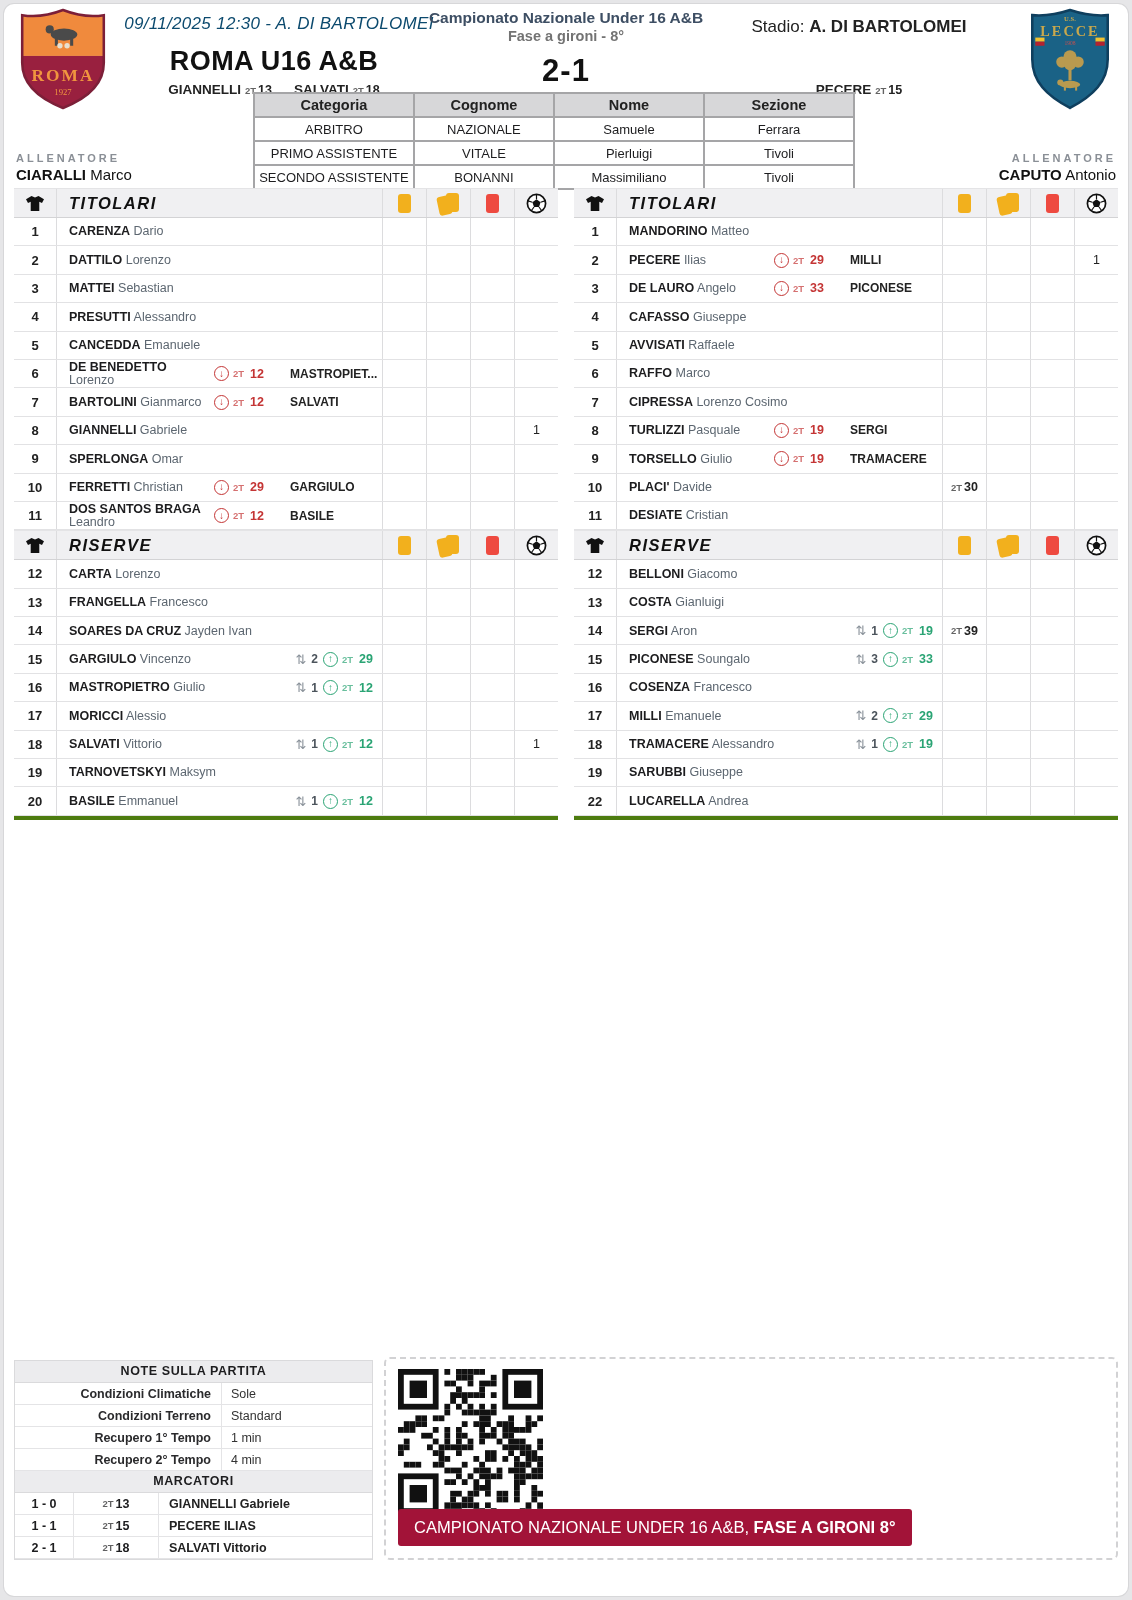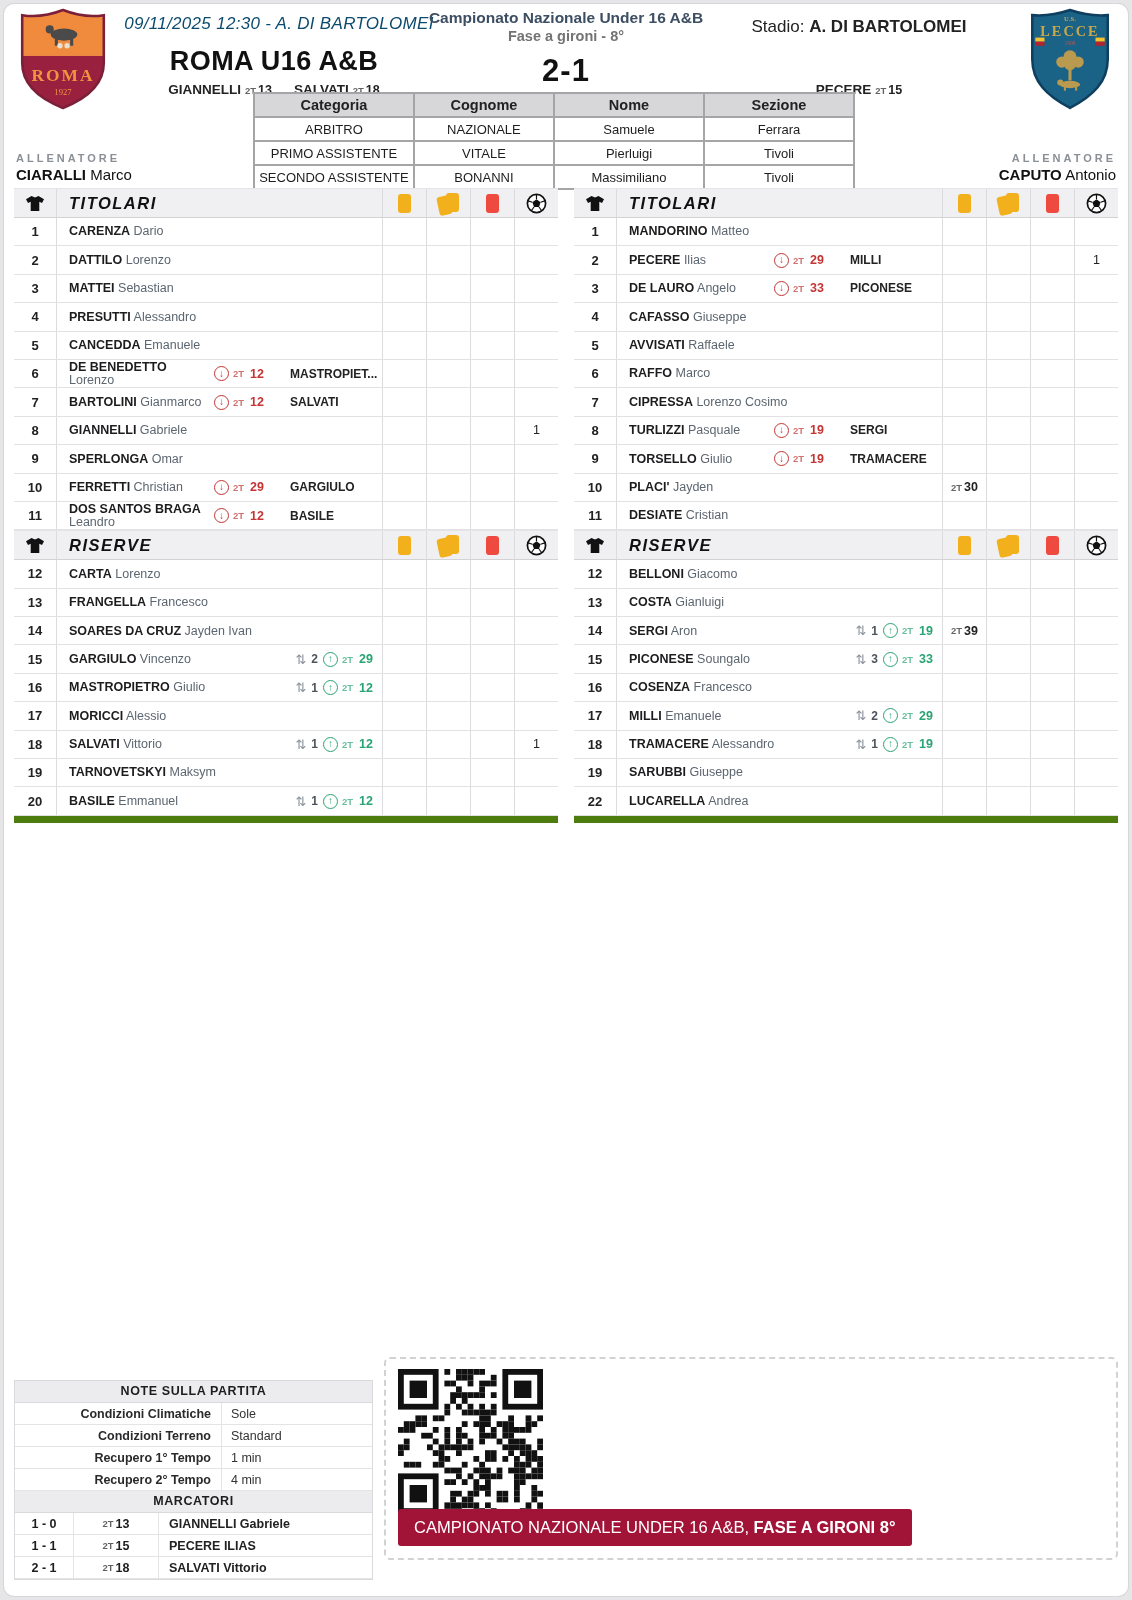--- a/index.html
+++ b/index.html
@@ -21,21 +21,21 @@
   .coach .nm{font-size:15px;margin-top:2px;color:#111;}
   .coach .nm b{font-weight:800;}
   
   .off{width:600px;border:1px solid #a5a5a7;border-collapse:collapse;font-size:13px;}
   .off .hd{background:#d7d7d9;font-weight:bold;font-size:14.5px;color:#222;}
   .off div.row{display:flex;}
   .off .cell{border:1px solid #a5a5a7;display:flex;align-items:center;justify-content:center;height:22px;}
   .off .c0{width:160px}.off .c1{width:140px}.off .c2{width:150px}.off .c3{width:150px}
   
   .rosters{display:flex;gap:16px;left:10px;right:10px;top:184px;}
-  .roster{flex:1;font-size:12.5px;border-bottom:7px solid #4d7c0f;}
+  .roster{flex:1;font-size:12.5px;border-bottom:4px solid #4d7c0f;}
   .rhead{height:28px;background:#f0f0f2;border-bottom:1px solid #d3d3d5;border-top:1px solid #e4e4e6;display:flex;align-items:stretch;}
   .rhead .title{font-size:16.5px;font-weight:bold;font-style:italic;letter-spacing:1.5px;color:#111;display:flex;align-items:center;padding-left:12px;}
   .rrow{display:flex;align-items:stretch;height:27.4px;border-bottom:1px solid #e2e2e4;}
   .c-num{width:42px;border-right:1px solid #dcdcde;display:flex;align-items:center;justify-content:center;font-weight:600;font-size:13px;color:#222;flex:none;}
   .c-name{flex:1;min-width:0;display:flex;align-items:center;padding-left:12px;}
   .c-ic{width:43px;flex:none;border-left:1px solid #dcdcde;display:flex;align-items:center;justify-content:center;font-size:12.5px;color:#222;}
   .pn{flex:1;min-width:0;line-height:12.5px;padding-right:4px;}
   .pn b{font-weight:700;color:#1c1c1e;}
   .fn{color:#5c6670;}
   .outb{width:76px;flex:none;color:#c43535;display:flex;align-items:center;gap:4px;}
@@ -46,21 +46,21 @@
   .tm{font-weight:bold;font-size:12.5px;margin-left:2px;}
   .swap{color:#8a929a;font-size:13px;line-height:1;}
   .swapn{color:#4c545c;font-weight:bold;font-size:12px;}
   .ingrp{color:#2aa474;display:inline-flex;align-items:center;gap:4px;}
   .card{width:13px;height:19px;border-radius:3px;display:inline-block;}
   .cy{background:#f2b01d;}.cr{background:#ee4a40;}
   .dbl{position:relative;width:22px;height:21px;display:inline-block;}
   .dbl .p1{position:absolute;left:0;top:3px;transform:rotate(-12deg);}
   .dbl .p2{position:absolute;left:8px;top:0;}
   
-  .ntab{width:357px;font-size:12.5px;border:1px solid #dadadc;margin-top:20px;}
+  .ntab{width:357px;font-size:12.5px;border:1px solid #dadadc;}
   .nhd{background:#ececee;font-weight:bold;text-align:center;height:21px;line-height:21px;letter-spacing:.6px;border-bottom:1px solid #dadadc;color:#1d1d1f;}
   .nrow{display:flex;height:21px;border-bottom:1px solid #e4e4e6;align-items:center;}
   .nlab{width:196px;text-align:right;padding-right:10px;font-weight:600;color:#2a2a2c;flex:none;border-right:1px solid #e4e4e6;height:100%;display:flex;align-items:center;justify-content:flex-end;}
   .nval{padding-left:9px;color:#333;}
   .mrow{display:flex;height:21px;border-bottom:1px solid #e4e4e6;align-items:stretch;font-size:12.5px;}
   .msc{width:58px;flex:none;display:flex;align-items:center;justify-content:center;font-weight:600;border-right:1px solid #e4e4e6;}
   .mtm{width:84px;flex:none;display:flex;align-items:center;justify-content:center;border-right:1px solid #e4e4e6;}
   .mnm{flex:1;display:flex;align-items:center;padding-left:10px;font-weight:600;color:#222;}
   .qrbox{border:2px dashed #d2d2d4;border-radius:6px;width:734px;height:203px;box-sizing:border-box;}
   .banner{position:absolute;left:12px;bottom:12px;height:37px;line-height:37px;background:#a21338;color:#fff;
@@ -650,21 +650,21 @@
               <span class="replb">TRAMACERE</span>
             </div>
             <div class="c-ic"></div>
             <div class="c-ic"></div>
             <div class="c-ic"></div>
             <div class="c-ic"></div>
           </div>
           <div class="rrow">
             <div class="c-num">10</div>
             <div class="c-name">
-              <span class="pn"><b>PLACI'</b> <span class="fn">Jayden</span></span>
+              <span class="pn"><b>PLACI'</b> <span class="fn">Davide</span></span>
             </div>
             <div class="c-ic">
               <span class="th">2T</span>
               <span class="tm">30</span>
             </div>
             <div class="c-ic"></div>
             <div class="c-ic"></div>
             <div class="c-ic"></div>
           </div>
           <div class="rrow">

